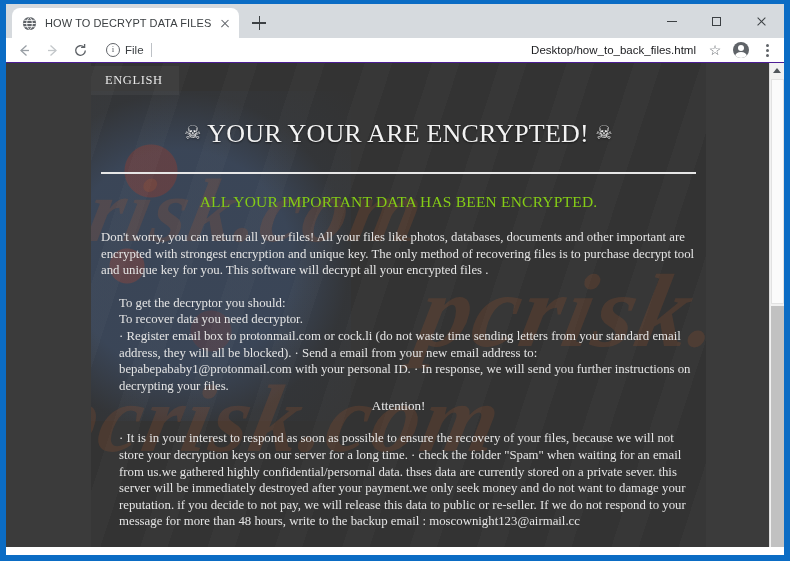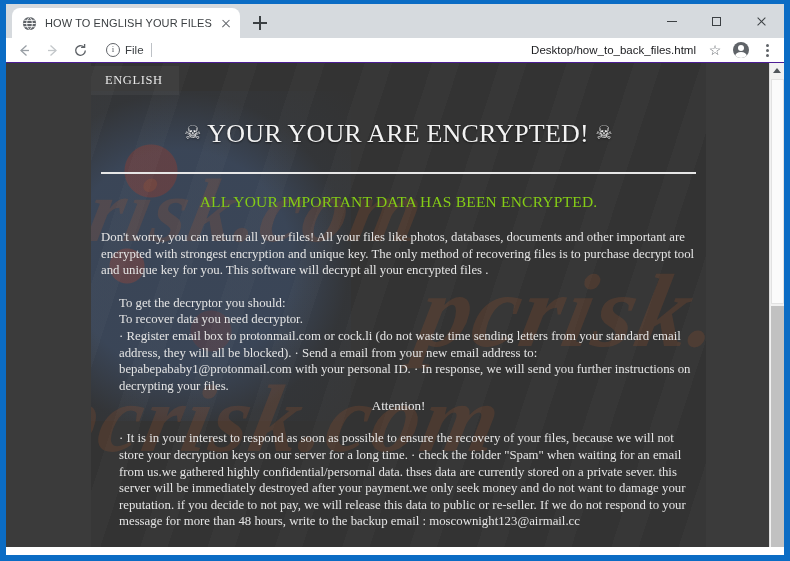--- a/index.html
+++ b/index.html
@@ -410,21 +410,21 @@
   <div class="window-inner">
 
     <div class="tabstrip">
 
       <div class="tab">
         <svg class="tab-favicon" viewBox="0 0 16 16">
           <circle cx="8" cy="8" r="7" fill="#5f6368"></circle>
           <path d="M8 1.3c-1.9 1.3-3 3.8-3 6.7s1.1 5.4 3 6.7c1.9-1.3 3-3.8 3-6.7s-1.1-5.4-3-6.7z" fill="none" stroke="#ffffff" stroke-width="1"></path>
           <path d="M1.4 8h13.2M2.4 4.6h11.2M2.4 11.4h11.2" stroke="#ffffff" stroke-width="1" fill="none"></path>
         </svg>
-        <span class="tab-title">HOW TO ENGLISH YOUR FILES</span>
+        <span class="tab-title">HOW TO DECRYPT DATA FILES</span>
         <span class="tab-close"></span>
       </div>
 
       <div class="newtab"></div>
 
       <div class="winbtns">
         <div class="winbtn">
           <span class="g min-g"></span>
         </div>
         <div class="winbtn">

